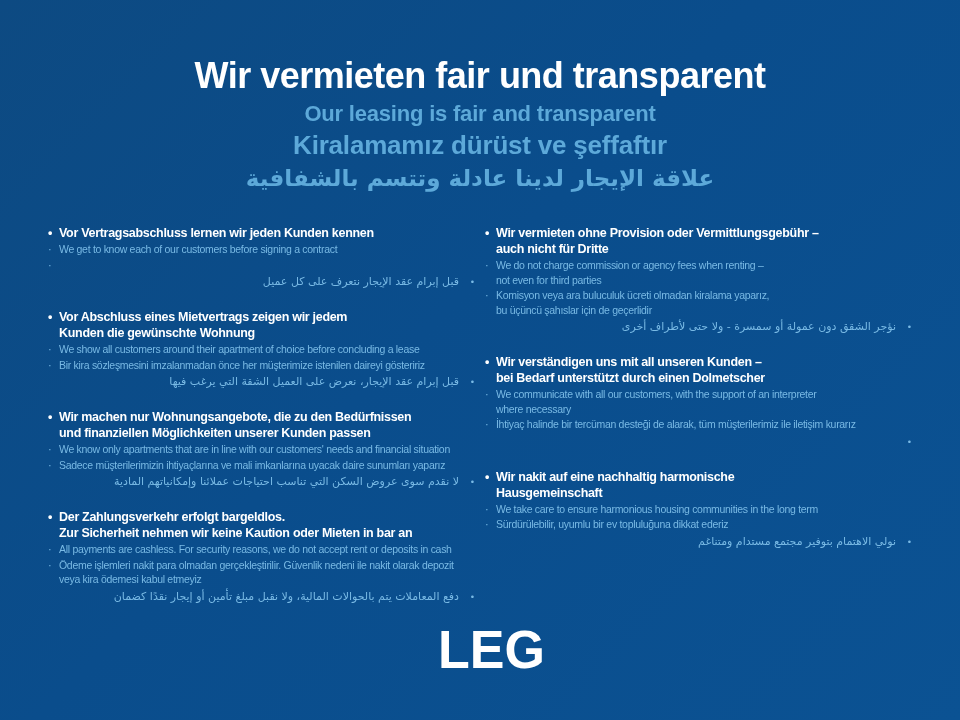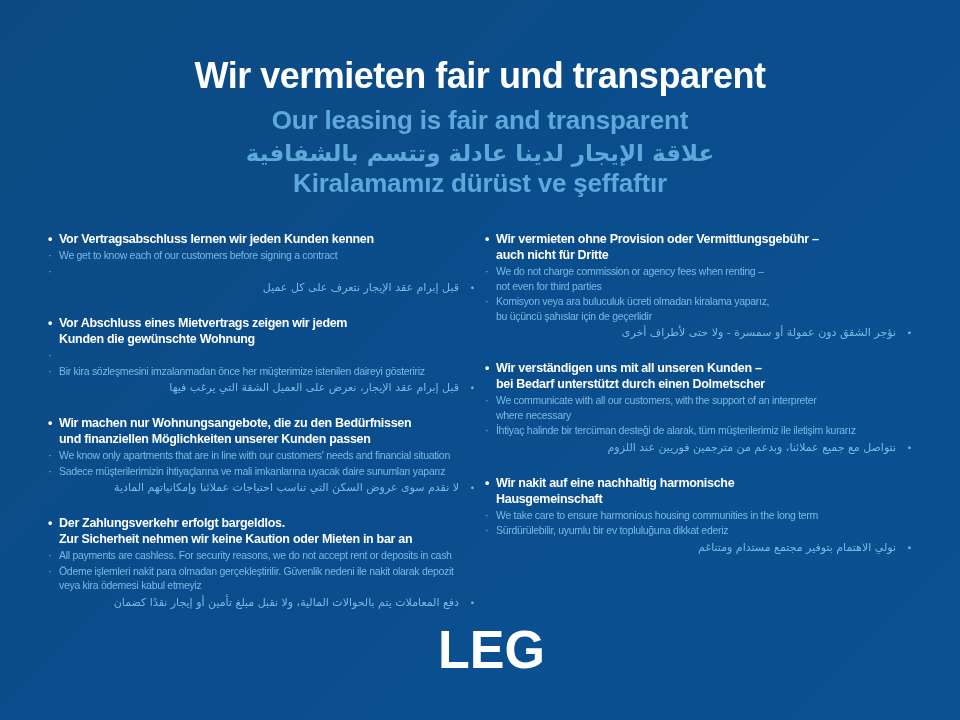--- a/index.html
+++ b/index.html
@@ -11,21 +11,21 @@
   }
   .poster{position:relative;width:960px;height:720px;}
 
   
   .header{text-align:center;padding-top:54px;}
   .title{
     color:#ffffff;font-size:36px;font-weight:bold;line-height:44px;
     letter-spacing:-0.5px;
   }
   .sub{color:#5da9d9;font-weight:bold;}
-  .sub-en{font-size:26px;line-height:32px;margin-top:6px;letter-spacing:-0.2px;}
+  .sub-en{font-size:22px;line-height:32px;letter-spacing:-0.2px;}
   .sub-tr{font-size:26px;line-height:31px;letter-spacing:-0.2px;}
   .sub-ar{font-size:23px;line-height:30px;margin-top:2px;
     font-family:"DejaVu Sans", sans-serif;direction:rtl;}
 
   
   .columns{display:flex;gap:10px;padding:0 48px;margin-top:32px;}
   .col{flex:1;min-width:0;}
   .group{margin-bottom:19px;}
   .line{display:flex;align-items:flex-start;}
   .line .t{white-space:pre-line;}
@@ -49,22 +49,22 @@
   }
 </style>
 </head>
 <body>
 
 <div class="poster">
 
   <div class="header">
     <div class="title">Wir vermieten fair und transparent</div>
     <div class="sub sub-en">Our leasing is fair and transparent</div>
+    <div class="sub sub-tr">Kiralamamız dürüst ve şeffaftır</div>
     <div class="sub sub-ar" dir="rtl">علاقة الإيجار لدينا عادلة وتتسم بالشفافية</div>
-    <div class="sub sub-tr">Kiralamamız dürüst ve şeffaftır</div>
   </div>
 
   <div class="columns">
 
     <div class="col">
 
       <section class="group">
         <div class="line de-line">
             <span class="b">•</span>
             <span class="t">Vor Vertragsabschluss lernen wir jeden Kunden kennen</span>
@@ -83,20 +83,21 @@
       </section>
 
       <section class="group">
         <div class="line de-line">
             <span class="b">•</span>
             <span class="t">Vor Abschluss eines Mietvertrags zeigen wir jedem
 Kunden die gewünschte Wohnung</span>
           </div>
         <div class="line sub-line">
             <span class="b">·</span>
+            <span class="t">We show all customers around their apartment of choice before concluding a lease</span>
           </div>
         <div class="line sub-line">
             <span class="b">·</span>
             <span class="t">Bir kira sözleşmesini imzalanmadan önce her müşterimize istenilen daireyi gösteririz</span>
           </div>
         <div class="line ar-line" dir="rtl">
             <span class="b">•</span>
             <span class="t">قبل إبرام عقد الإيجار، نعرض على العميل الشقة التي يرغب فيها</span>
           </div>
       </section>
@@ -178,21 +179,20 @@
             <span class="b">·</span>
             <span class="t">We communicate with all our customers, with the support of an interpreter
 where necessary</span>
           </div>
         <div class="line sub-line">
             <span class="b">·</span>
             <span class="t">İhtiyaç halinde bir tercüman desteği de alarak, tüm müşterilerimiz ile iletişim kurarız</span>
           </div>
         <div class="line ar-line" dir="rtl">
             <span class="b">•</span>
-            <span class="t">نتواصل مع جميع عملائنا، وبدعم من مترجمين فوريين عند اللزوم</span>
           </div>
       </section>
 
       <section class="group">
         <div class="line de-line">
             <span class="b">•</span>
             <span class="t">Wir nakit auf eine nachhaltig harmonische
 Hausgemeinschaft</span>
           </div>
         <div class="line sub-line">

